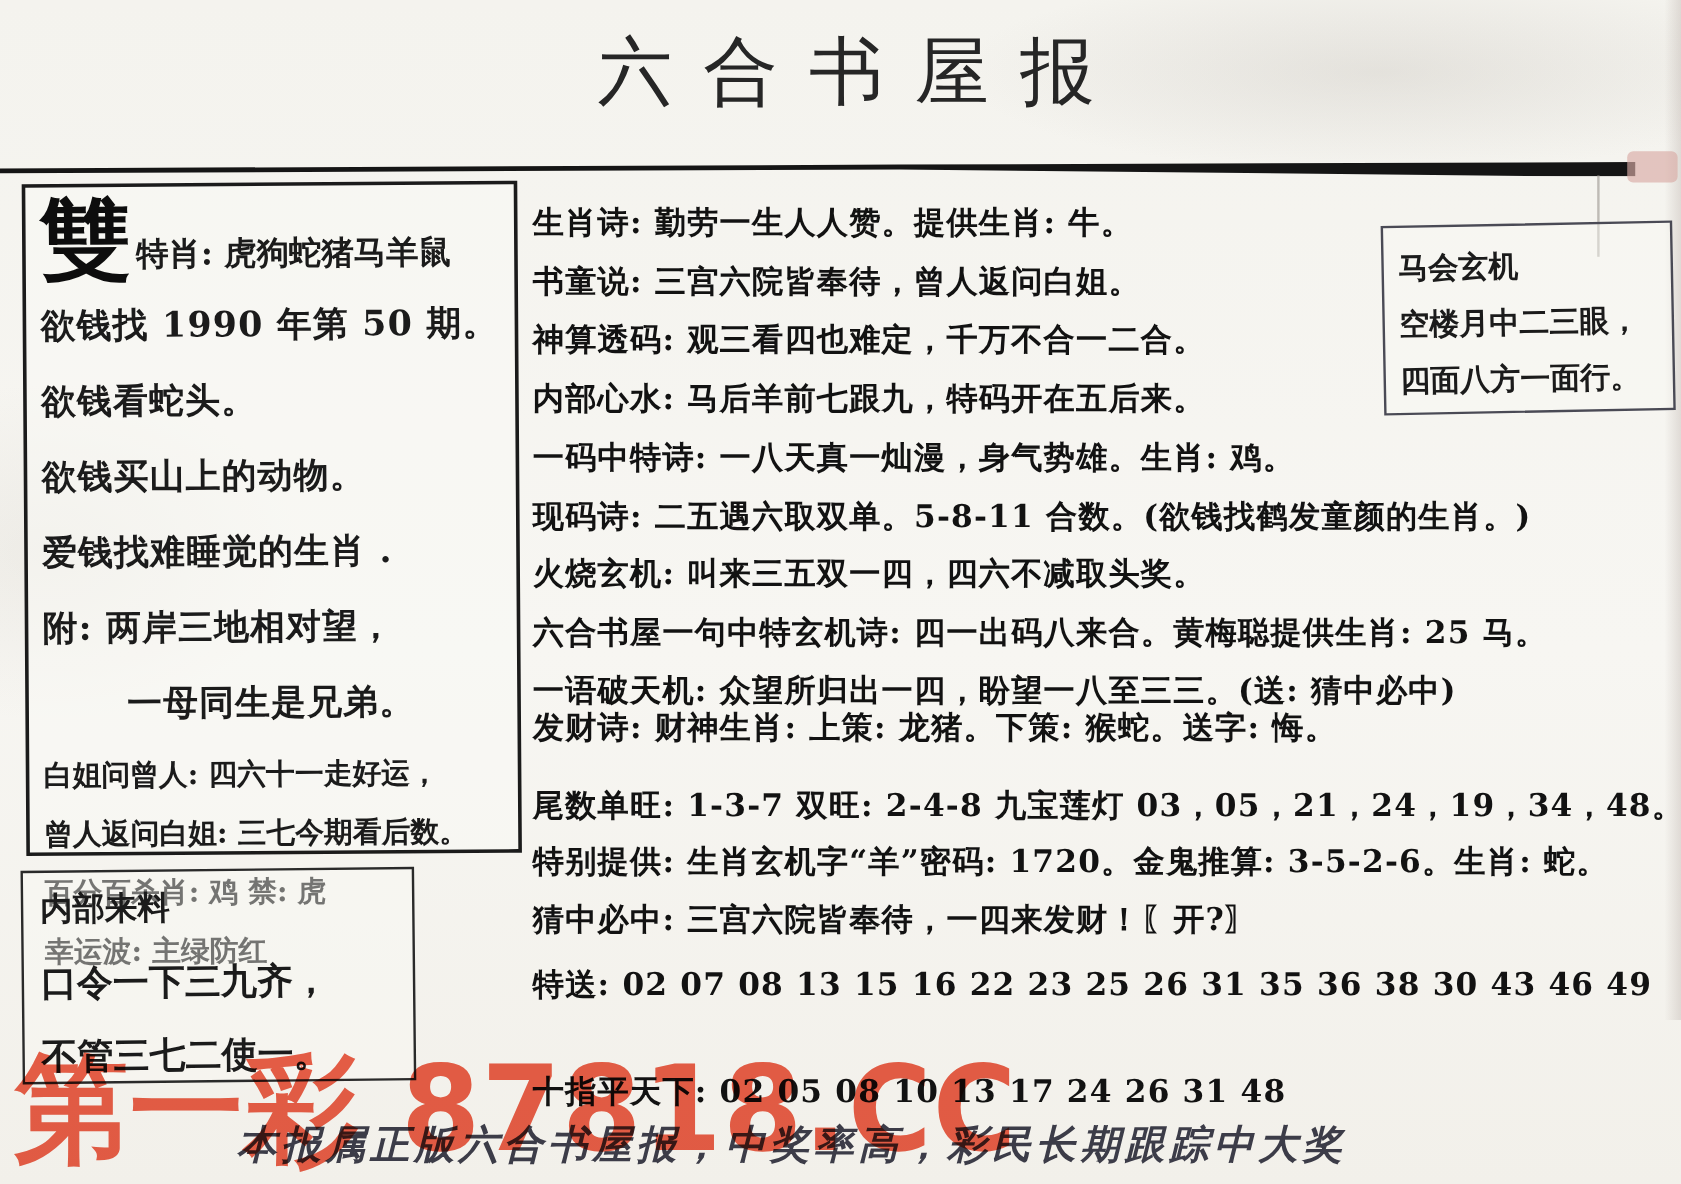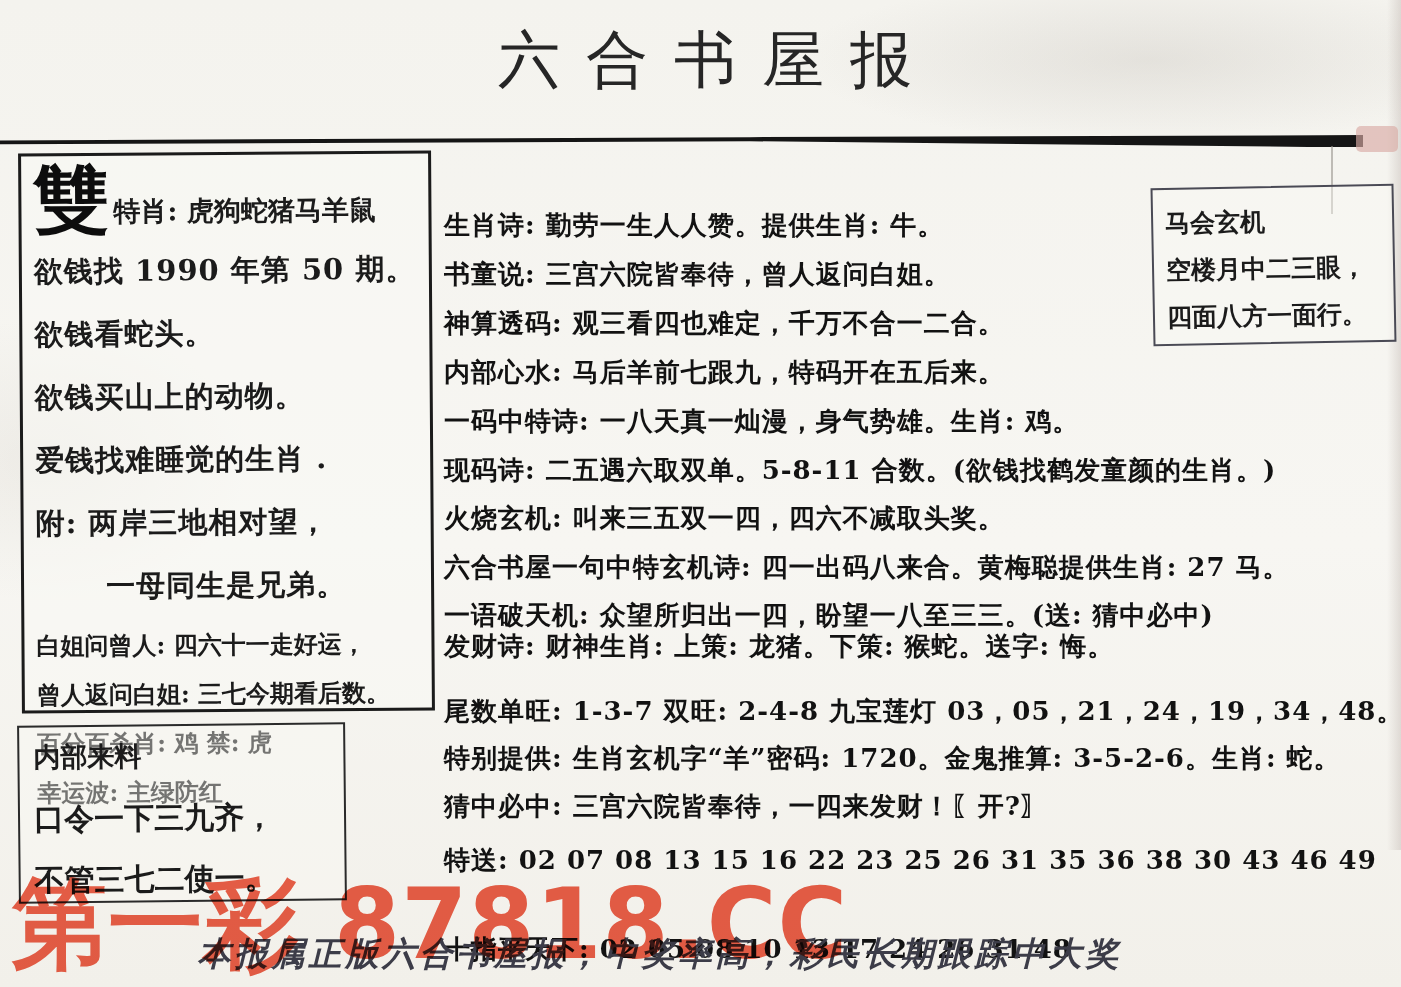--- a/index.html
+++ b/index.html
@@ -63,21 +63,21 @@
   .inner-box {
     position:absolute; top:724px; left:18px; width:328px; height:178px;
     border:2.5px solid #2a2a2a; transform:rotate(-0.6deg);
     padding:12px 14px; background:rgba(250,249,246,.4);
   }
   .ib-title { font-size:27px; font-weight:700; margin-bottom:24px; }
   .ib-line  { font-size:30px; font-weight:600; margin-bottom:20px; white-space:nowrap; }
   
   .main-line {
     position:absolute; left:444px; font-size:26px; font-weight:600;
-    letter-spacing:1px; white-space:nowrap; color:#121212;margin-top:40px;
+    letter-spacing:1px; white-space:nowrap; color:#121212;
   }
   
   .mystery-box {
     position:absolute; top:186px; left:1152px; width:243px; height:158px;
     border:2px solid #4a4a55; transform:rotate(-1.1deg);
     padding:10px 12px; background:rgba(250,249,246,.4);
   }
   .mb-line { font-size:25px; font-weight:600; line-height:47px; white-space:nowrap; }
   
   .watermark {
@@ -131,21 +131,21 @@
   </section>
 
   <section>
     <div class="main-line" style="top:168px">生肖诗: 勤劳一生人人赞。提供生肖: 牛。</div>
     <div class="main-line" style="top:217px">书童说: 三宫六院皆奉待，曾人返问白姐。</div>
     <div class="main-line" style="top:266px">神算透码: 观三看四也难定，千万不合一二合。</div>
     <div class="main-line" style="top:315px">内部心水: 马后羊前七跟九，特码开在五后来。</div>
     <div class="main-line" style="top:364px">一码中特诗: 一八天真一灿漫，身气势雄。生肖: 鸡。</div>
     <div class="main-line" style="top:413px">现码诗: 二五遇六取双单。5-8-11 合数。(欲钱找鹤发童颜的生肖。)</div>
     <div class="main-line" style="top:461px">火烧玄机: 叫来三五双一四，四六不减取头奖。</div>
-    <div class="main-line" style="top:510px">六合书屋一句中特玄机诗: 四一出码八来合。黄梅聪提供生肖: 27 马。</div>
+    <div class="main-line" style="top:510px">六合书屋一句中特玄机诗: 四一出码八来合。黄梅聪提供生肖: 25 马。</div>
     <div class="main-line" style="top:558px">一语破天机: 众望所归出一四，盼望一八至三三。(送: 猜中必中)</div>
     <div class="main-line" style="top:589px">发财诗: 财神生肖: 上策: 龙猪。下策: 猴蛇。送字: 悔。</div>
     <div class="main-line" style="top:654px">尾数单旺: 1-3-7 双旺: 2-4-8 九宝莲灯 03，05，21，24，19，34，48。</div>
     <div class="main-line" style="top:701px">特别提供: 生肖玄机字“羊”密码: 1720。金鬼推算: 3-5-2-6。生肖: 蛇。</div>
     <div class="main-line" style="top:749px">猜中必中: 三宫六院皆奉待，一四来发财！〖开?〗</div>
     <div class="main-line" style="top:803px">特送: 02 07 08 13 15 16 22 23 25 26 31 35 36 38 30 43 46 49</div>
     <div class="main-line" style="top:892px">十指平天下: 02 05 08 10 13 17 24 26 31 48</div>
   </section>
 
   <aside class="mystery-box">

